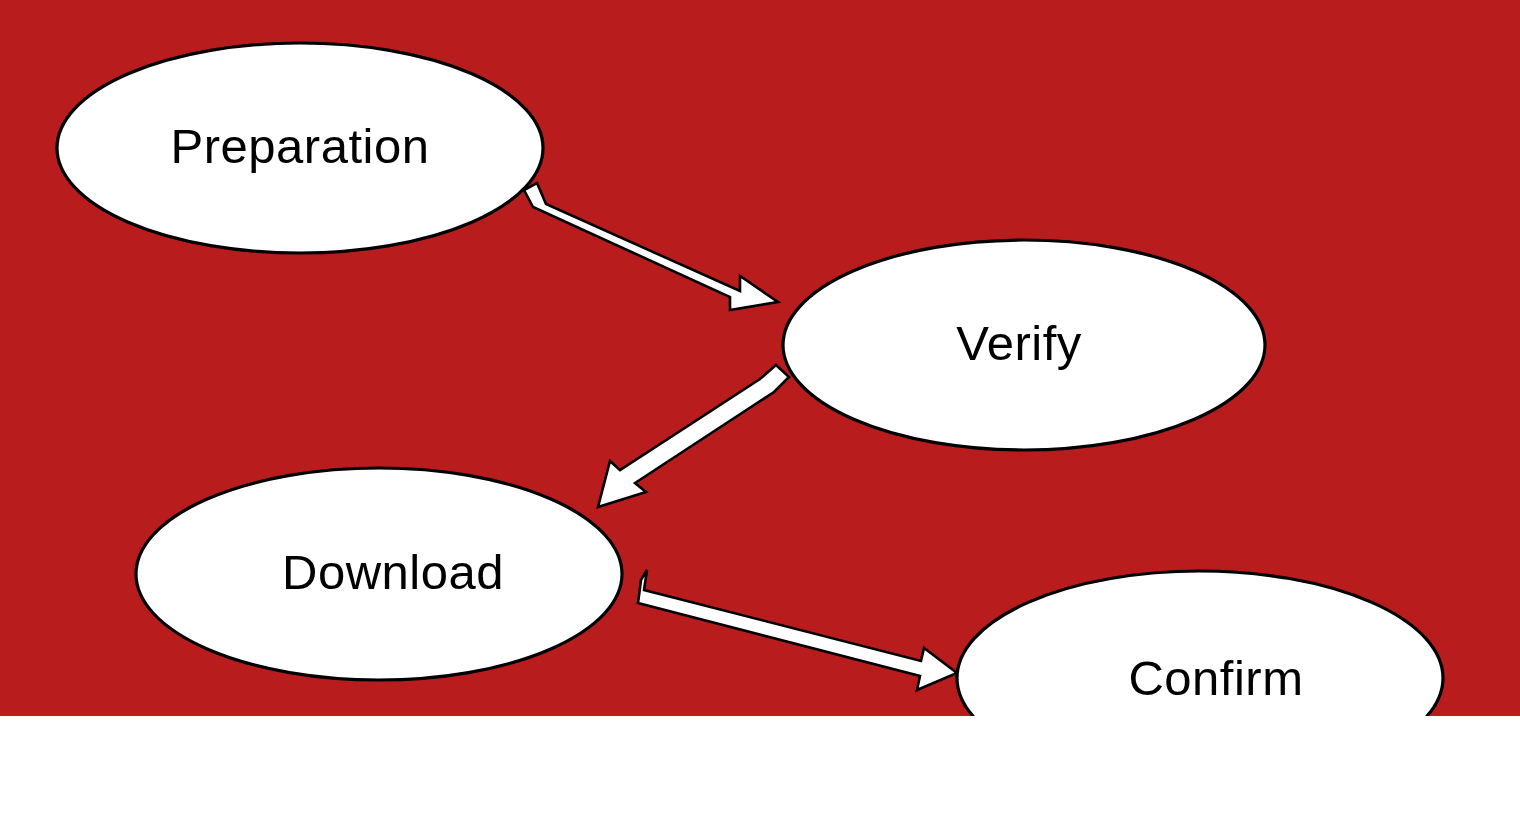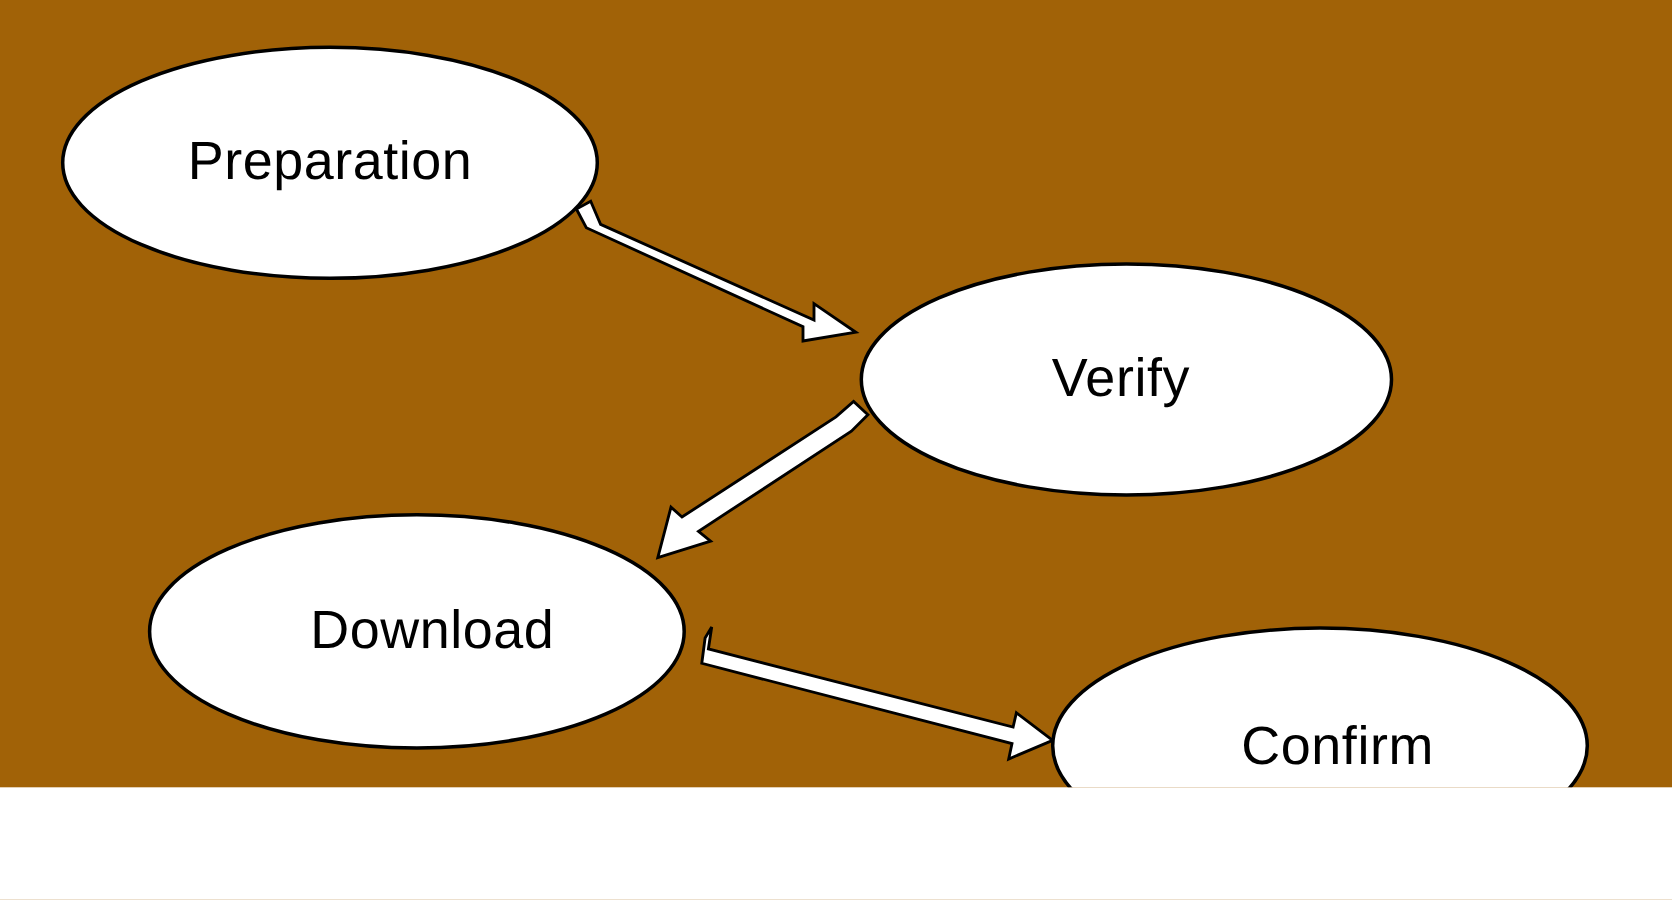--- a/index.html
+++ b/index.html
@@ -8,21 +8,21 @@
     padding: 0;
     background: #ffffff;
   }
   body {
     font-family: "Liberation Sans", sans-serif;
   }
   #canvas {
     position: relative;
     width: 1520px;
     height: 716px;
-    background: #a16207;
+    background: #b91c1c;
     overflow: hidden;
   }
   #diagram-svg {
     position: absolute;
     left: 0;
     top: 0;
     width: 1520px;
     height: 818px;
   }
   .node-ellipse {

